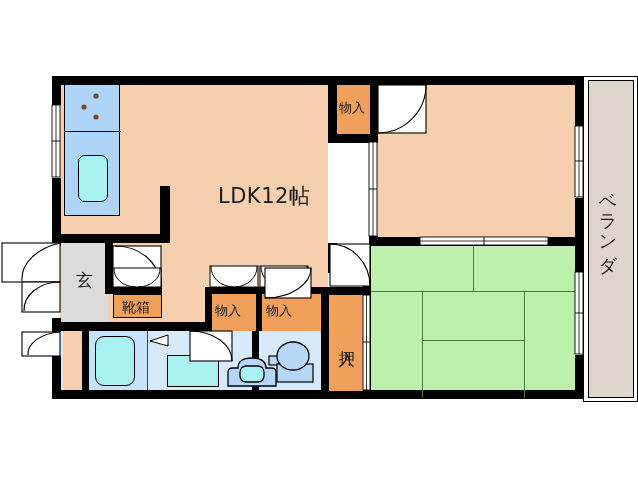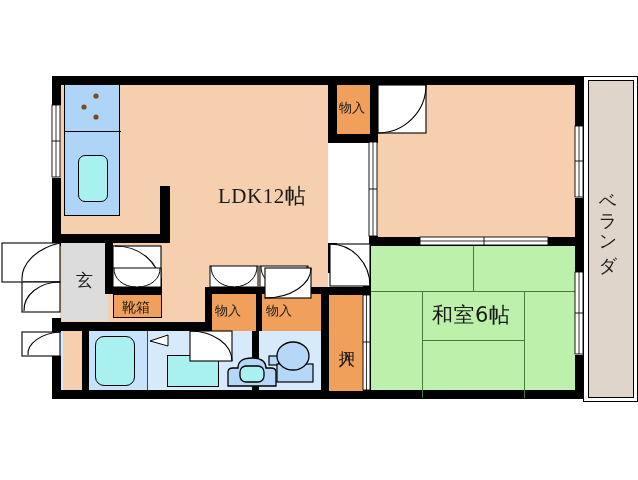--- a/index.html
+++ b/index.html
@@ -289,24 +289,23 @@
   <div class="fix" style="left:363px;top:295px;width:8px;height:96px;">
     <svg width="8" height="96" viewBox="0 0 8 96">
       <rect x="0" y="0" width="7" height="95" fill="#fff" stroke="#000" stroke-width="0.9"></rect>
       <line x1="3.5" y1="0" x2="3.5" y2="95" stroke="#000" stroke-width="0.8"></line>
       <line x1="0" y1="47" x2="7" y2="47" stroke="#000" stroke-width="0.9"></line>
     </svg>
   </div>
 
   <div class="fix" style="left:370px;top:143px;width:8px;height:0px;"></div>
 
-  <div class="lbl" style="left:218px;top:186px;font-size:21px;letter-spacing:0.5px;font-family:Liberation Serif, serif;">LDK12帖</div>
-
-
-  <div class="lbl" style="left:432px;top:305px;font-size:21px;letter-spacing:0.5px;">和室6帖</div>
+  <div class="lbl" style="left:218px;top:186px;font-size:21px;letter-spacing:0.5px;">LDK12帖</div>
+
+
 
   <div class="lbl-v" style="left:598px;top:176px;font-size:18px;height:92px;">ベランダ</div>
 
   <div class="lbl" style="left:76px;top:272px;font-size:17px;">玄</div>
 
   <div class="lbl" style="left:339px;top:101px;font-size:13px;">物入</div>
 
   <div class="lbl" style="left:215px;top:304px;font-size:13px;">物入</div>
 
   <div class="lbl" style="left:266px;top:304px;font-size:13px;">物入</div>

